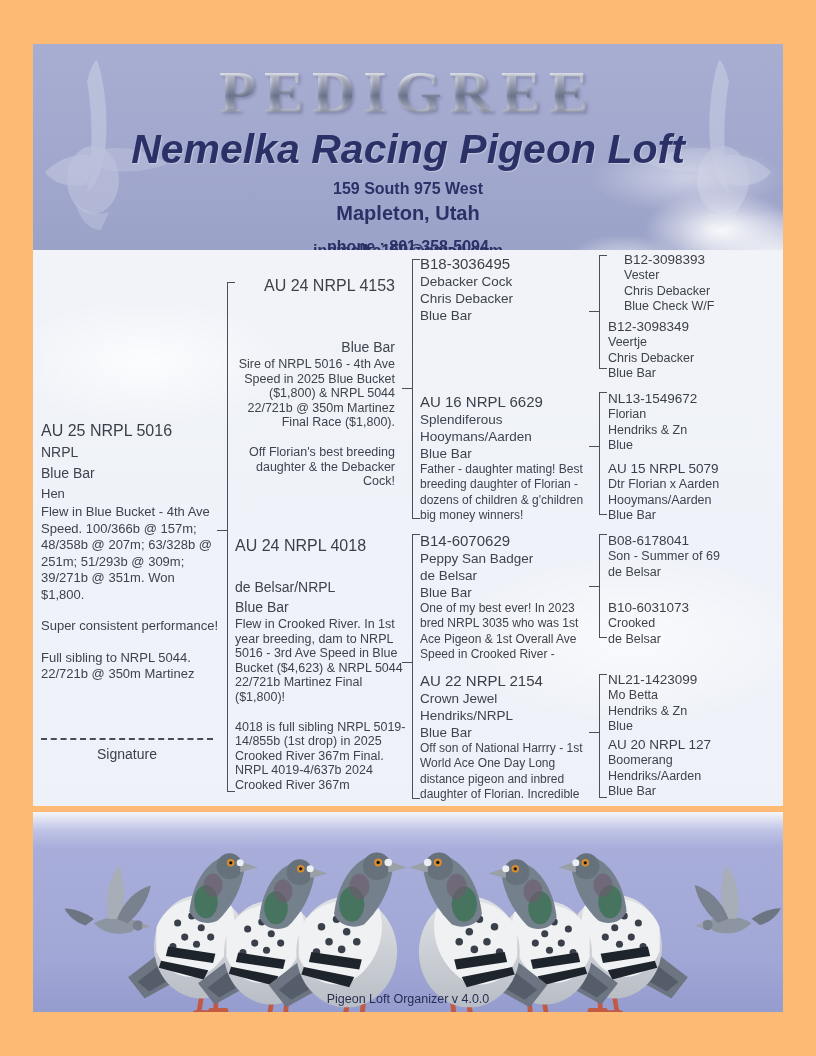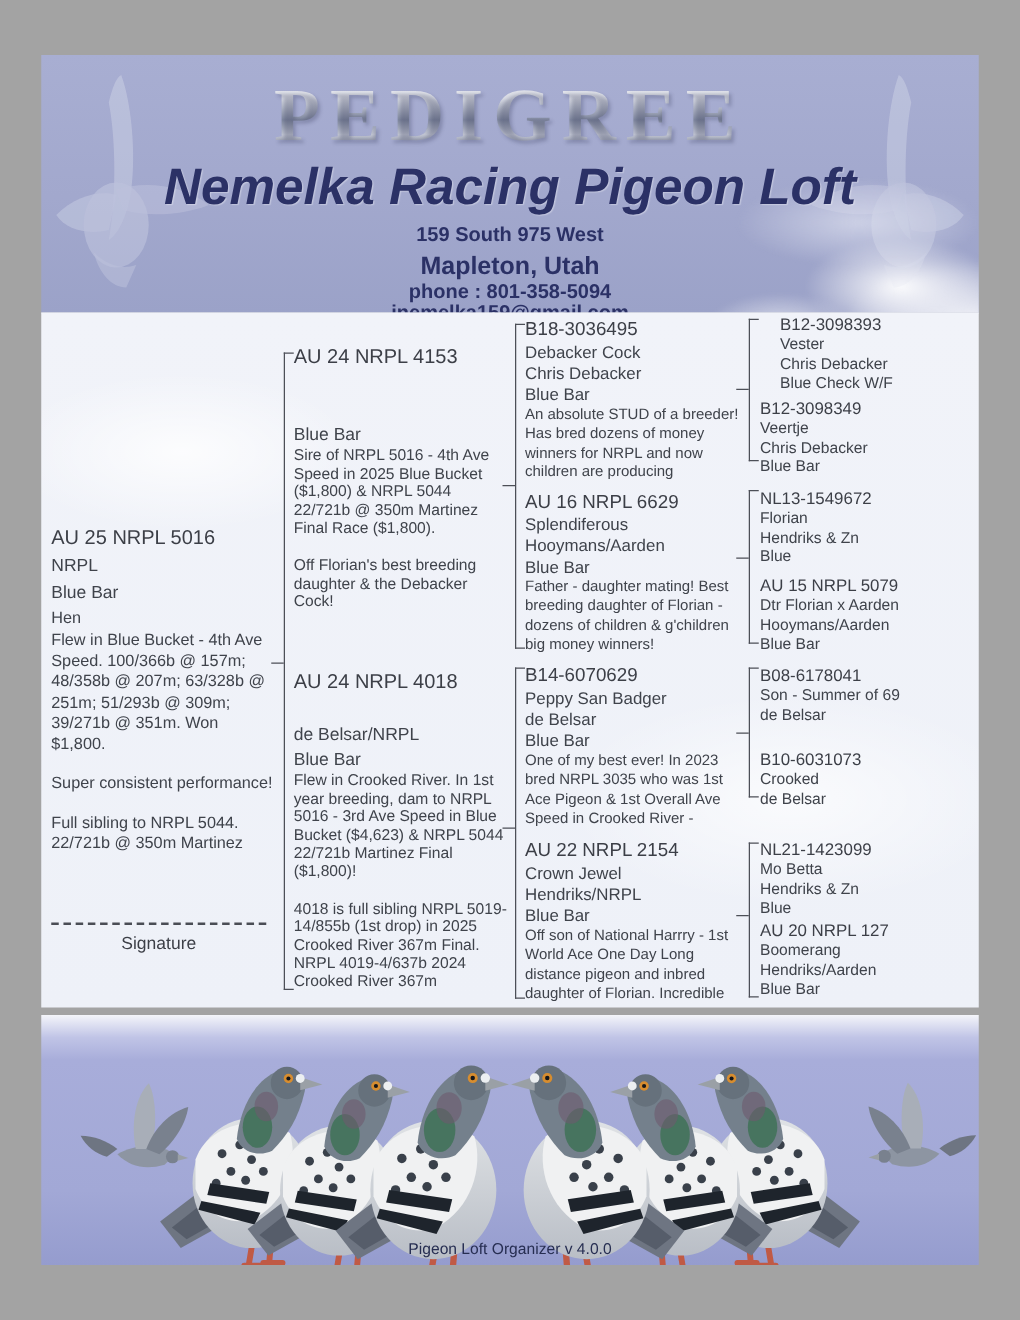--- a/index.html
+++ b/index.html
@@ -1,16 +1,16 @@
 <!DOCTYPE html>
 <html><head>
 <meta charset="utf-8">
 <style>
   html,body{margin:0;padding:0;background:#ffffff;}
-  .page{position:relative;width:816px;height:1056px;background:#a3a3a3;overflow:hidden;
+  .page{position:relative;width:816px;height:1056px;background:#fdba74;overflow:hidden;
         font-family:"Liberation Sans",sans-serif;color:#3f434b;}
 
   
   .header{position:absolute;left:33px;top:44px;width:750px;height:206px;overflow:hidden;
           background:linear-gradient(180deg,#a8aed2 0%,#a2a8cd 55%,#9ba2c8 100%);
           border-bottom:1px solid #c6cadd;}
   .header-clouds{position:absolute;right:-30px;bottom:-40px;width:420px;height:160px;
           background:
             radial-gradient(110px 55px at 78% 62%,rgba(255,255,255,.95) 0%,rgba(255,255,255,0) 70%),
             radial-gradient(150px 70px at 92% 80%,rgba(255,255,255,.9) 0%,rgba(255,255,255,0) 70%),
@@ -25,21 +25,21 @@
            font-size:60px;letter-spacing:8px;
            background:linear-gradient(180deg,#fbfbfd 0%,#d8dbe4 30%,#8189a0 55%,#c3c7d4 72%,#565d76 100%);
            -webkit-background-clip:text;background-clip:text;color:transparent;
            text-shadow:2px 2px 3px rgba(40,45,75,.25);}
   .h-loft{position:absolute;left:0;right:0;top:82px;text-align:center;
           font-size:41px;font-weight:bold;color:#2b3166;letter-spacing:0px;
           text-shadow:1px 1px 1px rgba(255,255,255,.35);font-style:italic;}
   .h-addr{position:absolute;left:0;right:0;text-align:center;font-weight:bold;color:#2b3166;}
   .h-addr1{top:136px;font-size:16px;}
   .h-addr2{top:158px;font-size:20px;}
-  .h-phone{top:181px;font-size:16px;}
+  .h-phone{top:194px;font-size:16px;}
   .h-email{top:198px;font-size:16px;}
 
   
   .content{position:absolute;left:33px;top:250px;width:750px;height:556px;
            background:
              radial-gradient(200px 90px at 15% 20%,rgba(255,255,255,.8) 0%,rgba(255,255,255,0) 70%),
              radial-gradient(260px 120px at 80% 70%,rgba(255,255,255,.7) 0%,rgba(255,255,255,0) 70%),
              linear-gradient(180deg,#f1f3f9 0%,#eef1f8 100%);}
   .entry{position:absolute;}
   .band{color:#3c3f47;}
@@ -118,21 +118,21 @@
       <div class="note first">Flew in Blue Bucket - 4th Ave Speed. 100/366b @ 157m; 48/358b @ 207m; 63/328b @ 251m; 51/293b @ 309m; 39/271b @ 351m. Won $1,800.</div>
       <div class="note">Super consistent performance!</div>
       <div class="note">Full sibling to NRPL 5044. 22/721b @ 350m Martinez</div>
     </div>
 
     <div class="sig">
       <div class="sig-line"></div>
       <div class="sig-label">Signature</div>
     </div>
 
-    <div class="entry c2" style="left:202px;top:25px;width:174px;">
+    <div class="entry c2" style="left:188px;top:25px;width:174px;text-align:right;">
       <div class="band">AU 24 NRPL 4153</div>
       <div class="line ph"></div>
       <div class="line ph"></div>
       <div class="line">Blue Bar</div>
       <div class="note first">Sire of NRPL 5016 - 4th Ave Speed in 2025 Blue Bucket ($1,800)  &amp; NRPL 5044 22/721b @ 350m Martinez Final Race ($1,800).</div>
       <div class="note">Off Florian's best breeding daughter &amp; the Debacker Cock!</div>
     </div>
 
     <div class="entry c2" style="left:202px;top:285px;width:174px;">
       <div class="band">AU 24 NRPL 4018</div>
@@ -141,21 +141,20 @@
       <div class="line">Blue Bar</div>
       <div class="note first">Flew in Crooked River. In 1st year breeding, dam to NRPL 5016 - 3rd Ave Speed in Blue Bucket ($4,623) &amp; NRPL 5044 22/721b Martinez Final ($1,800)!</div>
       <div class="note">4018 is full sibling NRPL 5019-14/855b (1st drop) in 2025 Crooked River 367m Final. NRPL 4019-4/637b 2024 Crooked River 367m</div>
     </div>
 
     <div class="entry c3" style="left:387px;top:4px;width:174px;">
       <div class="band">B18-3036495</div>
       <div class="line">Debacker Cock</div>
       <div class="line">Chris Debacker</div>
       <div class="line">Blue Bar</div>
-      <div class="note">An absolute STUD of a breeder! Has bred dozens of money winners for NRPL and now children are producing</div>
     </div>
     <div class="entry c3" style="left:387px;top:142px;width:174px;">
       <div class="band">AU 16 NRPL 6629</div>
       <div class="line">Splendiferous</div>
       <div class="line">Hooymans/Aarden</div>
       <div class="line">Blue Bar</div>
       <div class="note">Father - daughter mating! Best breeding daughter of Florian - dozens of children &amp; g'children big money winners!</div>
     </div>
     <div class="entry c3" style="left:387px;top:281px;width:174px;">
       <div class="band">B14-6070629</div>

